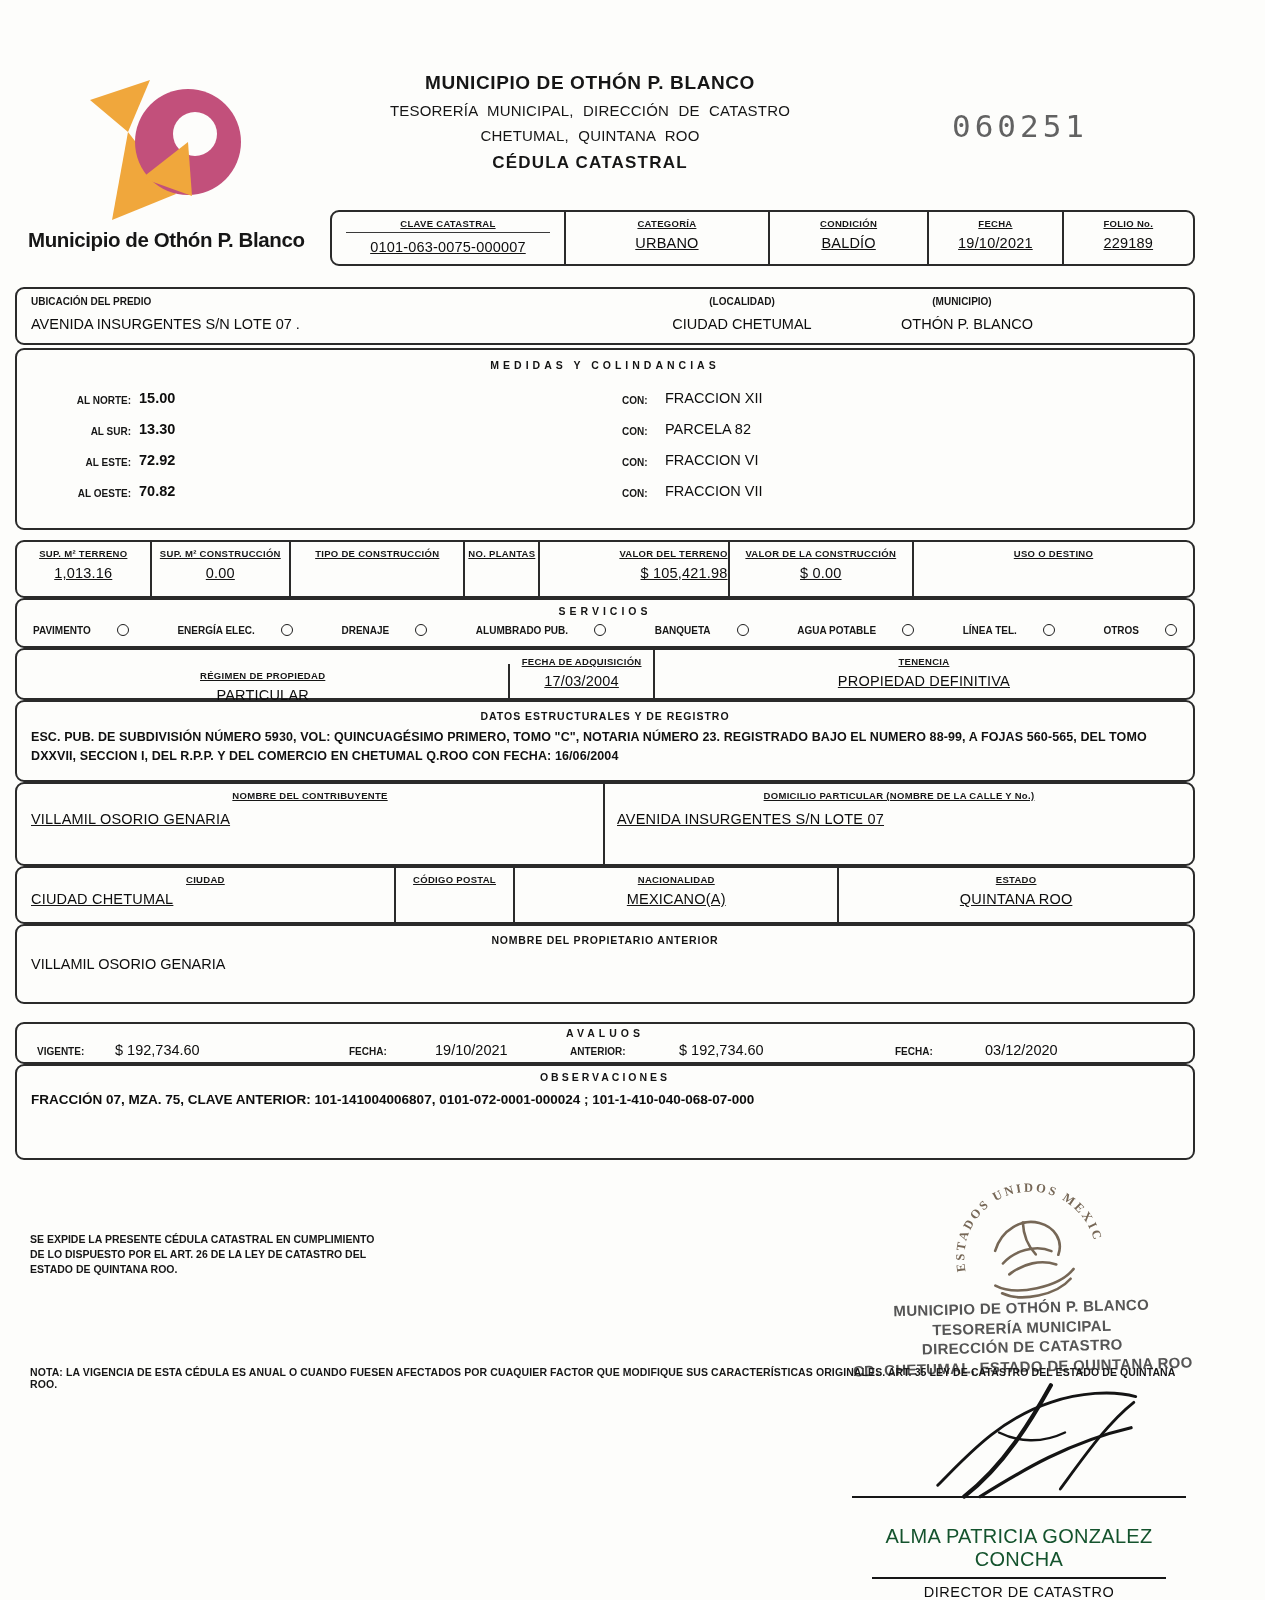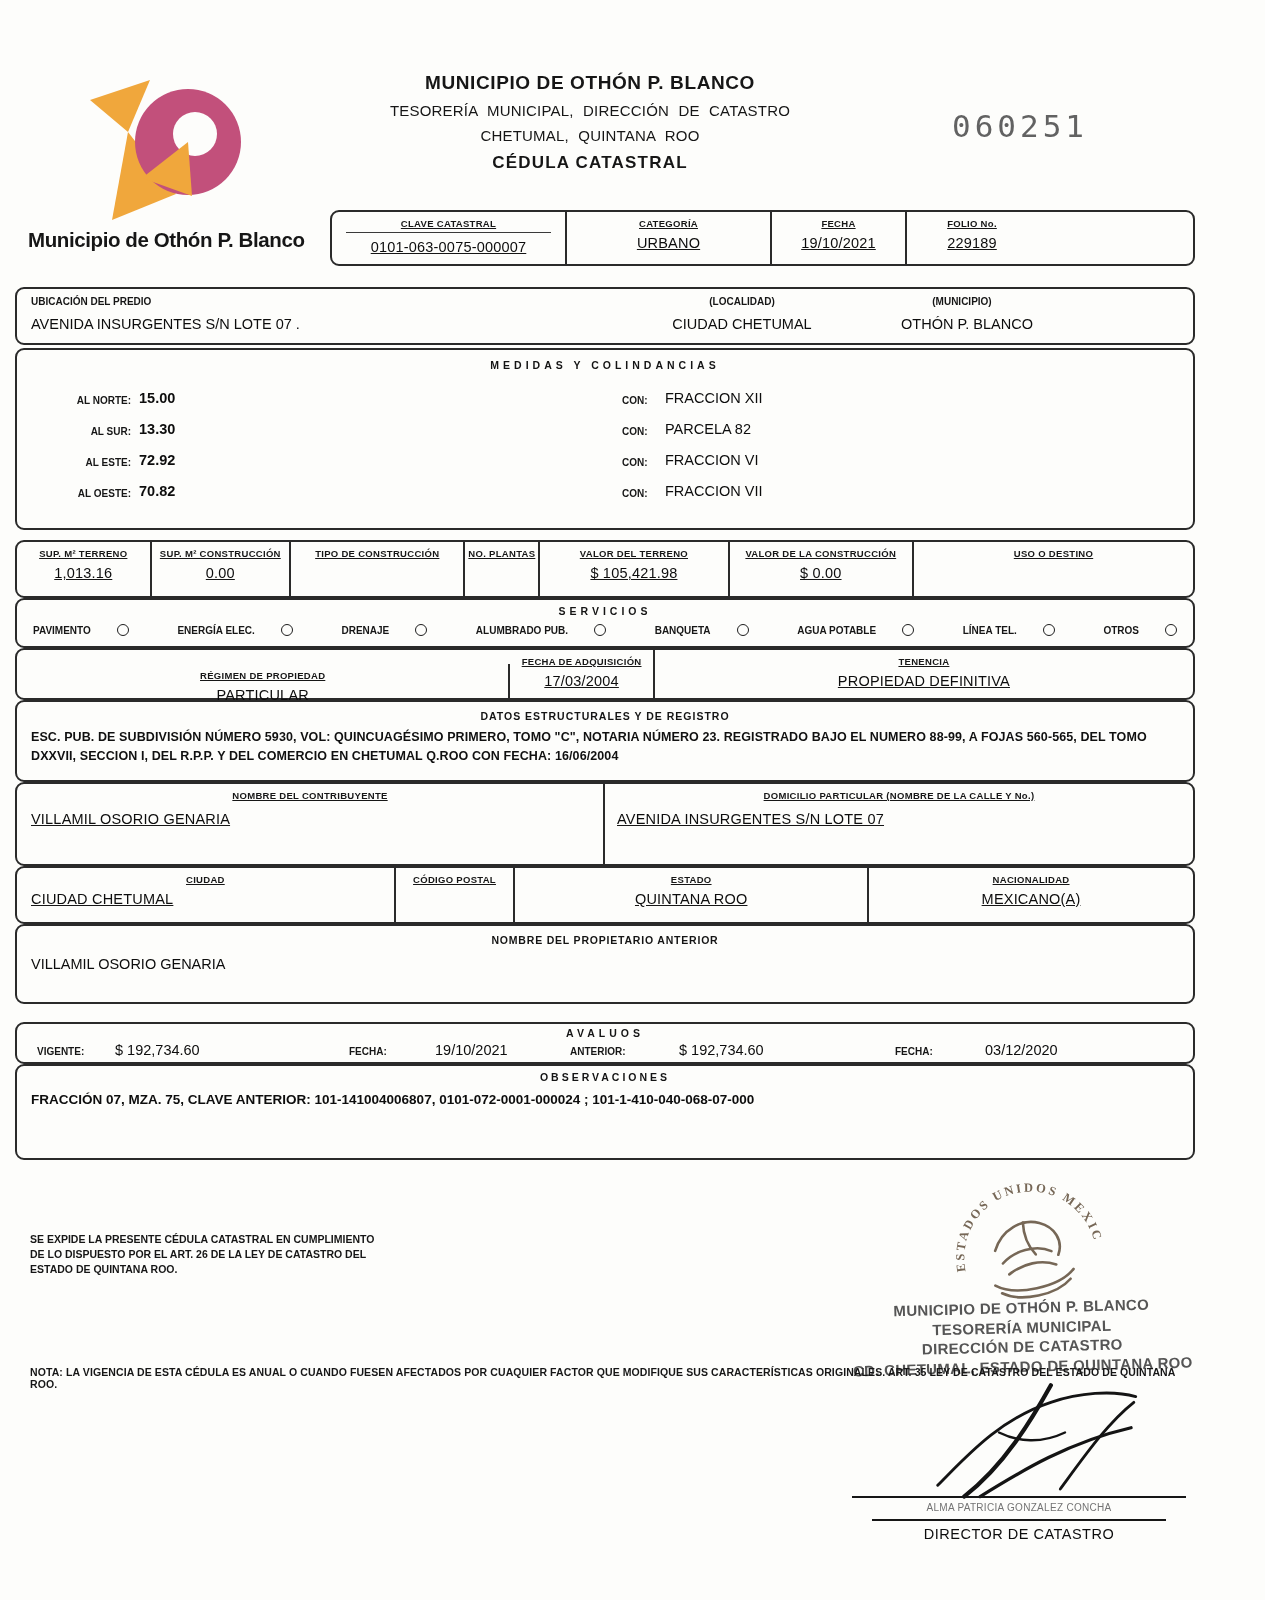--- a/index.html
+++ b/index.html
@@ -55,21 +55,21 @@
 
   
   .expide { position:absolute; left:30px; top:1232px; width:350px; font-size:10.5px; font-weight:bold; line-height:1.45; }
   .nota { position:absolute; left:30px; top:1366px; width:1160px; font-size:10.5px; font-weight:bold; letter-spacing:0.1px; }
   .seal-wrap { position:absolute; left:932px; top:1162px; width:190px; height:160px; transform:rotate(-12deg); opacity:.92; }
   .stamp-text { position:absolute; left:848px; top:1298px; width:348px; text-align:center; font-size:15px; font-weight:bold; color:#555; line-height:1.3; transform:rotate(-1.5deg); letter-spacing:0.3px; }
   .sign-wrap { position:absolute; left:898px; top:1374px; width:268px; height:132px; }
   .name-block { position:absolute; left:852px; top:1496px; width:334px; text-align:center; }
   .name-block .rule { border-top:2px solid #161616; }
   .name-block .rule2 { border-top:2px solid #161616; width:88%; margin:0 auto; }
-  .name-block .who { font-size:10px; padding:4px 0 6px; letter-spacing:0.3px; color:#737373; }
+  .name-block .who { font-size:20px; padding:4px 0 6px; letter-spacing:0.3px; color:#14532d;margin-top:23px; }
   .name-block .role { font-size:14.5px; padding-top:5px; letter-spacing:0.5px; color:#0d0d0d; }
 </style>
 </head>
 <body>
 
 <div class="page">
 
   <svg class="abs" style="left:76px;top:76px;" width="180" height="146" viewBox="0 0 180 146">
     <polygon points="14,24 74,4 52,56" fill="#f0a73c"></polygon>
     <polygon points="52,56 36,144 100,118" fill="#f0a73c"></polygon>
@@ -91,20 +91,24 @@
   <div class="box" style="left:330px;top:210px;width:865px;height:56px;">
     <div class="cells">
       <div class="cell underline-label" style="width:235px;">
         <span class="lbl">CLAVE CATASTRAL</span>
         <span class="val">0101-063-0075-000007</span>
       </div>
       <div class="cell" style="width:205px;">
         <span class="lbl">CATEGORÍA</span>
         <span class="val">URBANO</span>
       </div>
+      <div class="cell" style="width:160px;">
+        <span class="lbl">CONDICIÓN</span>
+        <span class="val">BALDÍO</span>
+      </div>
       <div class="cell" style="width:135px;">
         <span class="lbl">FECHA</span>
         <span class="val">19/10/2021</span>
       </div>
       <div class="cell" style="width:130px;">
         <span class="lbl">FOLIO No.</span>
         <span class="val">229189</span>
       </div>
     </div>
   </div>
@@ -157,21 +161,21 @@
         <span class="val">0.00</span>
       </div>
       <div class="cell" style="width:175px;">
         <span class="lbl">TIPO DE CONSTRUCCIÓN</span>
         <span class="val"></span>
       </div>
       <div class="cell" style="width:75px;">
         <span class="lbl">NO. PLANTAS</span>
         <span class="val"></span>
       </div>
-      <div class="cell" style="width:190px;">
+      <div class="cell" style="width:190px;align-items:flex-end;">
         <span class="lbl">VALOR DEL TERRENO</span>
         <span class="val">$ 105,421.98</span>
       </div>
       <div class="cell" style="width:185px;">
         <span class="lbl">VALOR DE LA CONSTRUCCIÓN</span>
         <span class="val">$ 0.00</span>
       </div>
       <div class="cell" style="width:280px;">
         <span class="lbl">USO O DESTINO</span>
         <span class="val"></span>
@@ -255,27 +259,27 @@
   <div class="box" style="left:15px;top:866px;width:1180px;height:58px;">
     <div class="cells">
       <div class="cell" style="width:380px;">
         <span class="lbl sp3">CIUDAD</span>
         <span class="val" style="align-self:flex-start;margin-left:14px;">CIUDAD CHETUMAL</span>
       </div>
       <div class="cell" style="width:120px;">
         <span class="lbl">CÓDIGO POSTAL</span>
         <span class="val"></span>
       </div>
+      <div class="cell" style="width:325px;">
+        <span class="lbl">NACIONALIDAD</span>
+        <span class="val">MEXICANO(A)</span>
+      </div>
       <div class="cell" style="width:355px;">
         <span class="lbl sp3">ESTADO</span>
         <span class="val">QUINTANA ROO</span>
-      </div>
-      <div class="cell" style="width:325px;">
-        <span class="lbl">NACIONALIDAD</span>
-        <span class="val">MEXICANO(A)</span>
       </div>
     </div>
   </div>
 
   <div class="box" style="left:15px;top:924px;width:1180px;height:80px;">
     <div class="sec-title" style="top:8px;letter-spacing:0.8px;">NOMBRE DEL PROPIETARIO ANTERIOR</div>
     <div class="u-val" style="left:14px;top:30px;">VILLAMIL OSORIO GENARIA</div>
   </div>
 
   <div class="box" style="left:15px;top:1022px;width:1180px;height:42px;">

